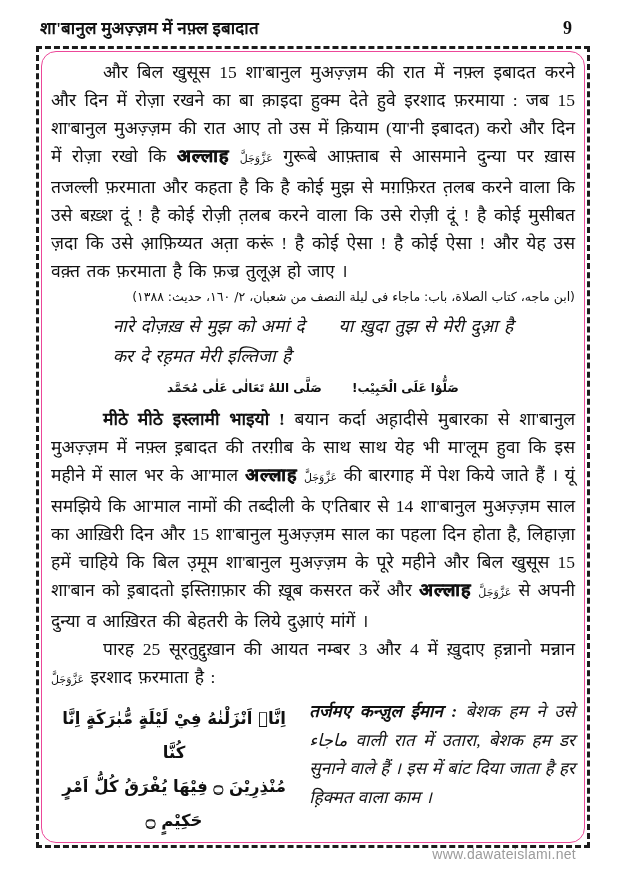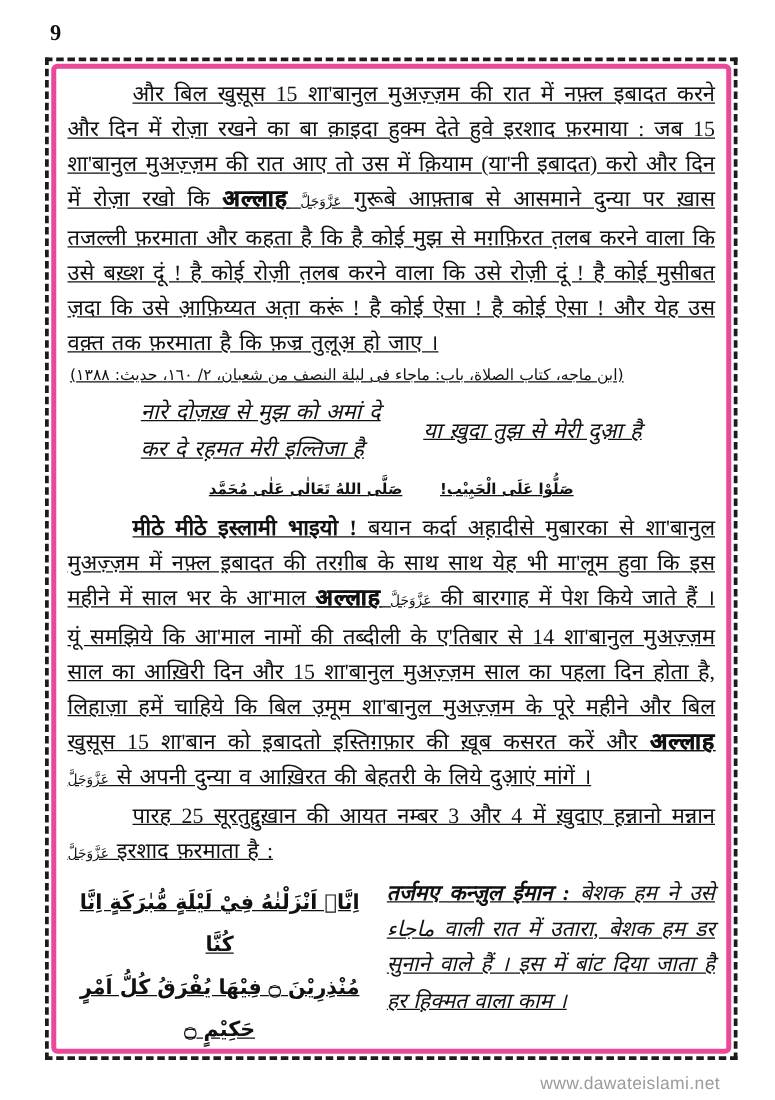--- a/index.html
+++ b/index.html
@@ -37,25 +37,24 @@
     left: 36px;
     right: 30px;
     top: 46px;
     bottom: 32px;
     border: 3px dashed #1c1c1c;
     background: #ffffff;
   }
   .content-inner {
     position: absolute;
     inset: 2px;
-    border: 4px solid #ec4899;
-    border-radius: 5px;
+    border: 1px solid #ec4899;
+    border-radius: 15px;
     padding: 6px 9px 6px 9px;
     overflow: hidden;
-    text-decoration: underline;
   }
   
   .body-text {
     font-size: 17.5px;
     line-height: 28px;
     text-align: justify;
     word-spacing: 2px;
   }
   .indent { text-indent: 52px; }
   .bold { font-weight: bold; }
@@ -67,38 +66,37 @@
   }
   .arabic-small {
     font-family: "DejaVu Sans", sans-serif;
     font-size: 11px;
     direction: rtl;
     unicode-bidi: isolate;
   }
   
   .hadith-ref {
     direction: rtl;
-    text-align: left;
+    text-align: right;
     font-family: "DejaVu Sans", sans-serif;
     font-size: 12.5px;
     line-height: 20px;
     margin: 2px 0 4px 0;
     padding-left: 2px;
   }
   
   .couplet {
     display: flex;
     justify-content: center;
     gap: 34px;
     font-style: italic;
     font-size: 17.5px;
     line-height: 30px;
     margin-top: 2px;
     word-spacing: 2px;
-    align-items: center;
   }
   .couplet-col { text-align: left; }
   .couplet-ref {
     text-align: right;
     font-size: 16.5px;
     line-height: 26px;
     padding-right: 2px;
     margin-bottom: 2px;
   }
   
@@ -133,34 +131,35 @@
     font-style: italic;
     font-size: 17px;
     line-height: 28.5px;
     text-align: justify;
     word-spacing: 1px;
   }
   .trans-heading { font-weight: bold; }
   
   .footer {
     position: absolute;
-    bottom: 6px;
+    bottom: 18px;
     right: 44px;
     font-family: "Liberation Sans", sans-serif;
     font-size: 14px;
     color: #9b9b9b;
     letter-spacing: 0.3px;
   }
 </style>
 </head>
 <body>
 
 <div class="page">
 
   <div class="header">
+    <div class="title">शा'बानुल मुअज़्ज़म में नफ़्ल इबादात</div>
     <div class="page-number">9</div>
   </div>
 
   <div class="content-box">
     <div class="content-inner">
 
       <p class="body-text indent">
         <span>और बिल खुसूस 15 शा'बानुल मुअज़्ज़म की रात में नफ़्ल इबादत करने और दिन में रोज़ा रखने का बा क़ाइदा हुक्म देते हुवे इरशाद फ़रमाया : जब 15 शा'बानुल मुअज़्ज़म की रात आए तो उस में क़ियाम (या'नी इबादत) करो और दिन में रोज़ा रखो कि </span><span class="allah">अल्लाह</span> <span class="arabic-small">عَزَّوَجَلَّ</span><span> गुरूबे आफ़्ताब से आसमाने दुन्या पर ख़ास तजल्ली फ़रमाता और कहता है कि है कोई मुझ से मग़फ़िरत त़लब करने वाला कि उसे बख़्श दूं ! है कोई रोज़ी त़लब करने वाला कि उसे रोज़ी दूं ! है कोई मुसीबत ज़दा कि उसे आ़फ़िय्यत अत़ा करूं ! है कोई ऐसा ! है कोई ऐसा ! और येह उस वक़्त तक फ़रमाता है कि फ़ज्र तुलूअ़ हो जाए ।</span>
       </p>
 

